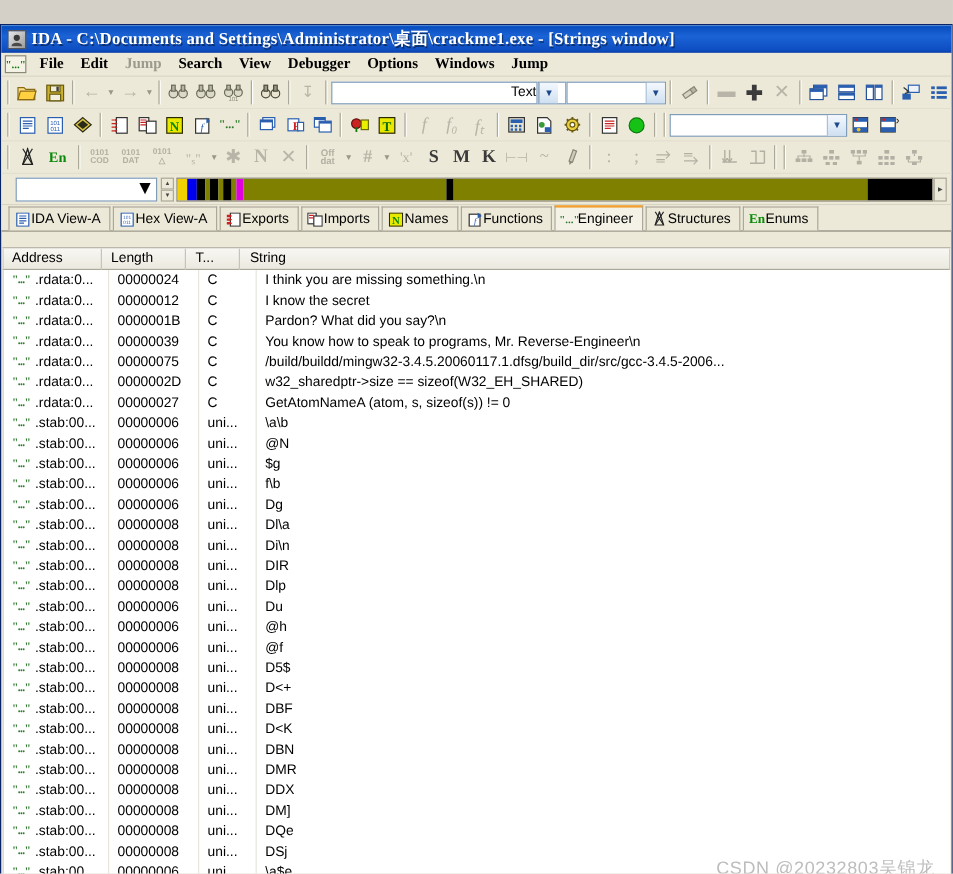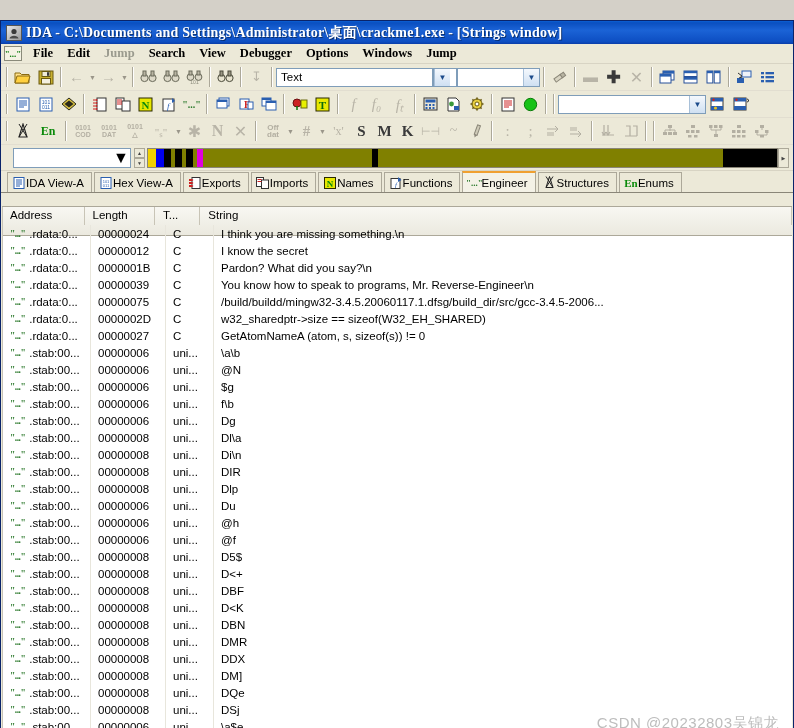--- a/index.html
+++ b/index.html
@@ -209,21 +209,21 @@
   
   .listwrap {
     position: absolute;
     left: 1px; right: 1px;
     top: 185px; bottom: 1px;
     background: #fff;
     border-top: 1px solid #aca899;
     overflow: hidden;
   }
   .list-header {
-    height: 29px;
+    height: 18px;
     background: linear-gradient(to bottom,#f8f7f2,#ebe9df);
     border-bottom: 1px solid #aca899;
     display: flex;
     font-size: 11.5px;
     color: #000;
   }
   .list-header div {
     padding: 2px 0 0 8px;
     border-right: 1px solid #c8c4b6;
     height: 18px;
@@ -373,21 +373,21 @@
           <circle cx="12.5" cy="8" r="3.6" fill="#e8e4d0" stroke="#4a4a3a"></circle>
           <rect x="3" y="1" width="3" height="5" fill="#9a9684" stroke="#4a4a3a"></rect>
           <rect x="11" y="1" width="3" height="5" fill="#9a9684" stroke="#4a4a3a"></rect>
         </svg>
     </div>
     <div class="tsep"></div>
     <div class="tbtn">
         <span class="glyph-dim" style="font-size:13px;">↧</span>
       </div>
     <div class="tsep"></div>
-    <div class="combo" style="width:157px;">
+    <div class="combo" style="width:172px;text-align:right;">
       <span class="cval" title="Text">Text</span>
     </div>
     <div class="combo" style="width:24px;padding-left:0;">
       <span class="cbtn">▼</span>
     </div>
     <div class="combo" style="width:83px;padding-left:0;">
       <span class="cval"></span>
       <span class="cbtn">▼</span>
     </div>
     <div class="tsep"></div>

